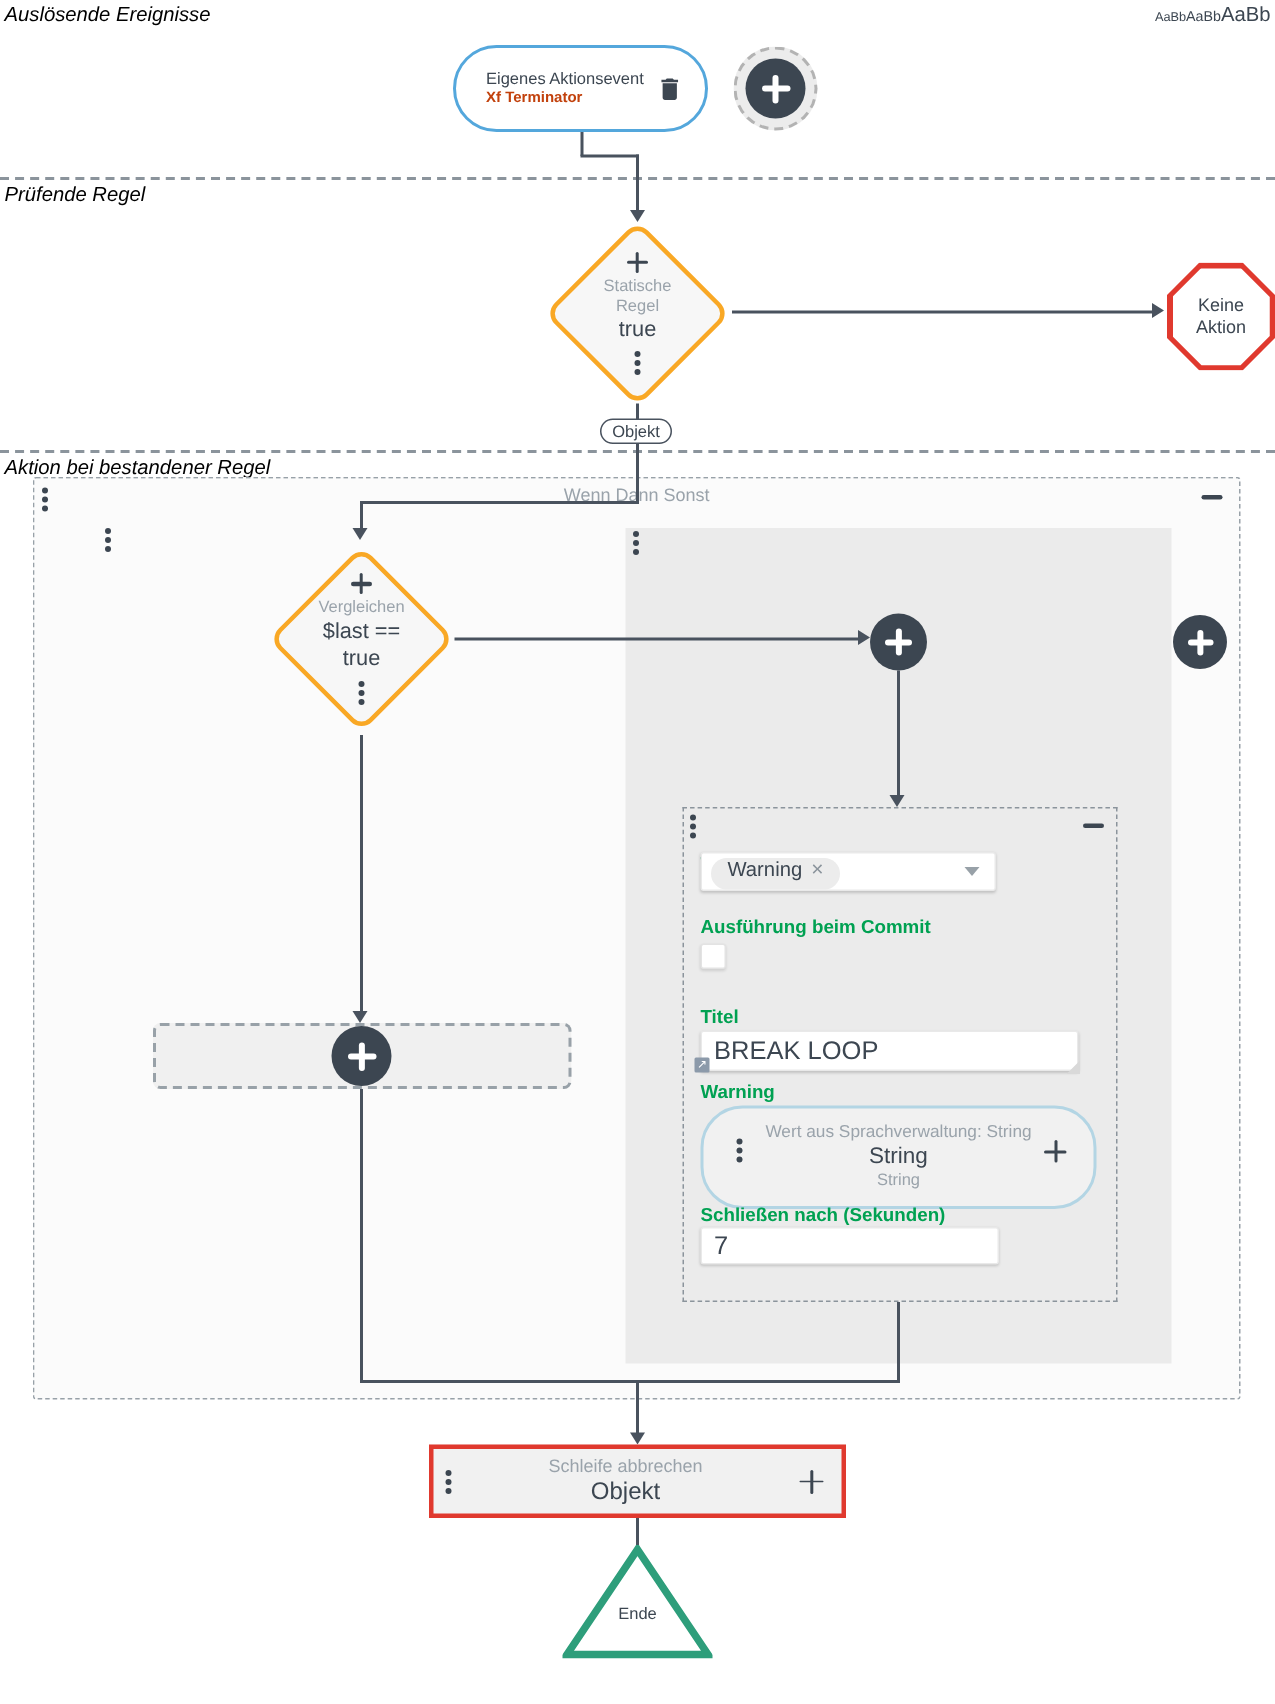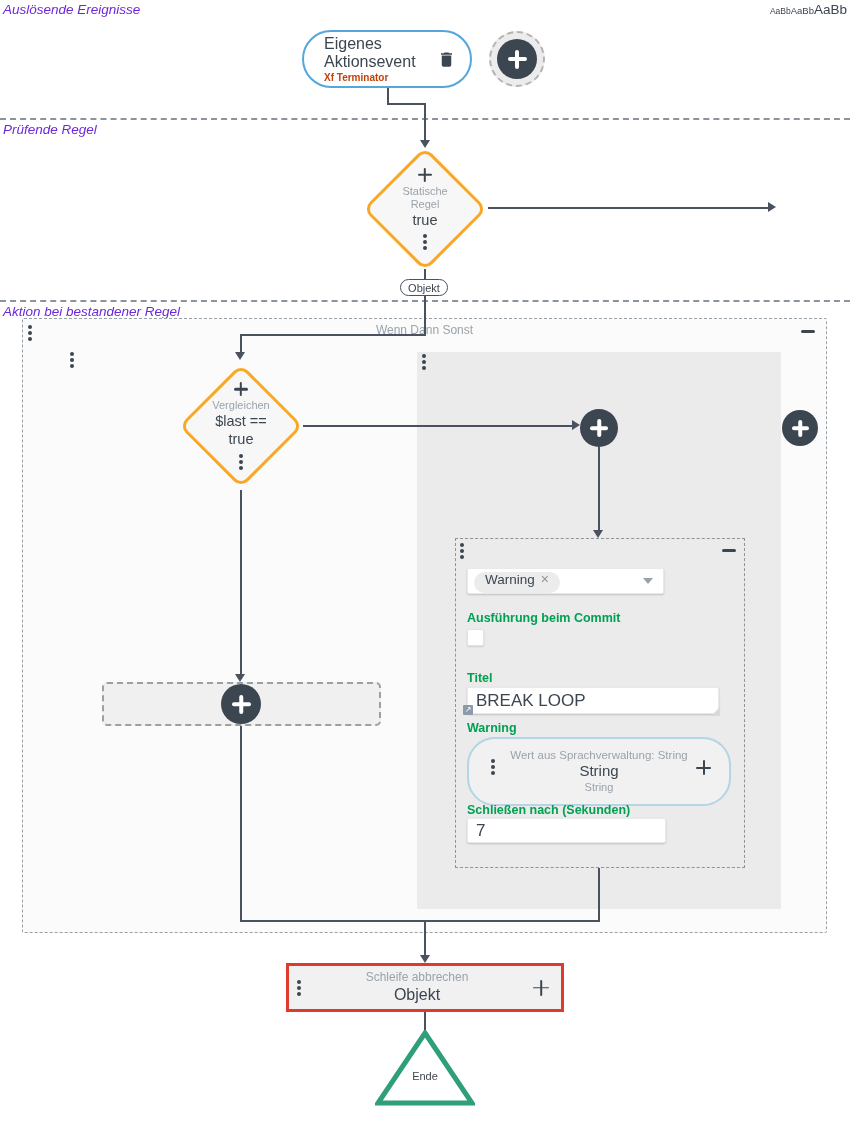--- a/index.html
+++ b/index.html
@@ -5,21 +5,21 @@
   * { box-sizing: border-box; margin: 0; padding: 0; }
   html,body { background:#fff; }
   #canvas {
     position: relative; width: 850px; height: 1136px;
     background: #ffffff; overflow: hidden;
     font-family: "Liberation Sans", sans-serif; color:#3c4651;
   }
 
   
   .sep { position:absolute; left:0; width:850px; border-top:2px dashed #8b949c; }
-  .sec-label { position:absolute; font-style:italic; font-size:13.5px; font-weight:500; color:#6d28d9; }
+  .sec-label { position:absolute; font-style:italic; font-size:13.5px; font-weight:500; color:#000000; }
 
   
   .font-preview { position:absolute; right:3px; top:2px; display:flex; align-items:baseline; color:#3c4651; }
   .fp-s { font-size:8.5px; } .fp-m { font-size:9.5px; } .fp-l { font-size:13.5px; }
 
   
   .v-line, .h-line { position:absolute; background:#49525e; }
   .v-line { width:2px; } .h-line { height:2px; }
   .arrow-down { position:absolute; width:0; height:0;
     border-left:5.5px solid transparent; border-right:5.5px solid transparent; border-top:8px solid #49525e; }
@@ -37,21 +37,21 @@
   .kebab::before { content:""; position:absolute; top:0; left:0; width:4px; height:4px; border-radius:50%;
     background:currentColor; box-shadow:0 6px 0 currentColor, 0 12px 0 currentColor; }
   .caret-down { width:0; height:0; border-left:5px solid transparent; border-right:5px solid transparent;
     border-top:6px solid #98a1a8; }
 
   
   .event-node { position:absolute; left:302px; top:30px; width:170px; height:58px;
     border:2px solid #54a7dc; border-radius:29px; background:#fff;
     display:flex; align-items:center; padding:0 14px 0 20px; }
   .event-node .txt { flex:1; }
-  .event-type { font-size:16px; color:#3c4651; }
+  .event-type { font-size:11px; color:#3c4651; }
   .event-title { font-size:10px; font-weight:bold; color:#c2410c; margin-top:1px; }
 
   .add-ring { position:absolute; left:489px; top:31px; width:56px; height:56px; border-radius:50%;
     border:2px dashed #b3b3b3; background:#ececec; display:flex; align-items:center; justify-content:center; }
   .dark-circle { background:#3c4651; border-radius:50%; display:flex; align-items:center; justify-content:center; color:#fff; }
 
   
   .diamond { position:absolute; width:124px; height:124px; }
   .diamond .shape { position:absolute; left:18px; top:18px; width:88px; height:88px;
     transform:rotate(45deg); background:#f7f7f7; border:3px solid #f9a825; border-radius:10px; }
@@ -201,20 +201,23 @@
   <div class="diamond" style="left:363px; top:147px;">
     <div class="shape"></div>
     <div class="content">
       <span class="plus" style="width:14px; height:14px; --t:2.4px; color:#3c4651; margin-bottom:3px;"></span>
       <div class="dtype">Statische Regel</div>
       <div class="dval">true</div>
       <div class="kebab" style="margin-top:5px;"></div>
     </div>
   </div>
 
+  <div class="octagon">
+    <div class="inner">Keine Aktion</div>
+  </div>
 
   <div class="obj-pill">Objekt</div>
 
   <div class="diamond" style="left:179px; top:364px;">
     <div class="shape"></div>
     <div class="content">
       <span class="plus" style="width:14px; height:14px; --t:2.4px; color:#3c4651; margin-bottom:3px;"></span>
       <div class="dtype">Vergleichen</div>
       <div class="dval">$last ==</div>
       <div class="dval">true</div>

